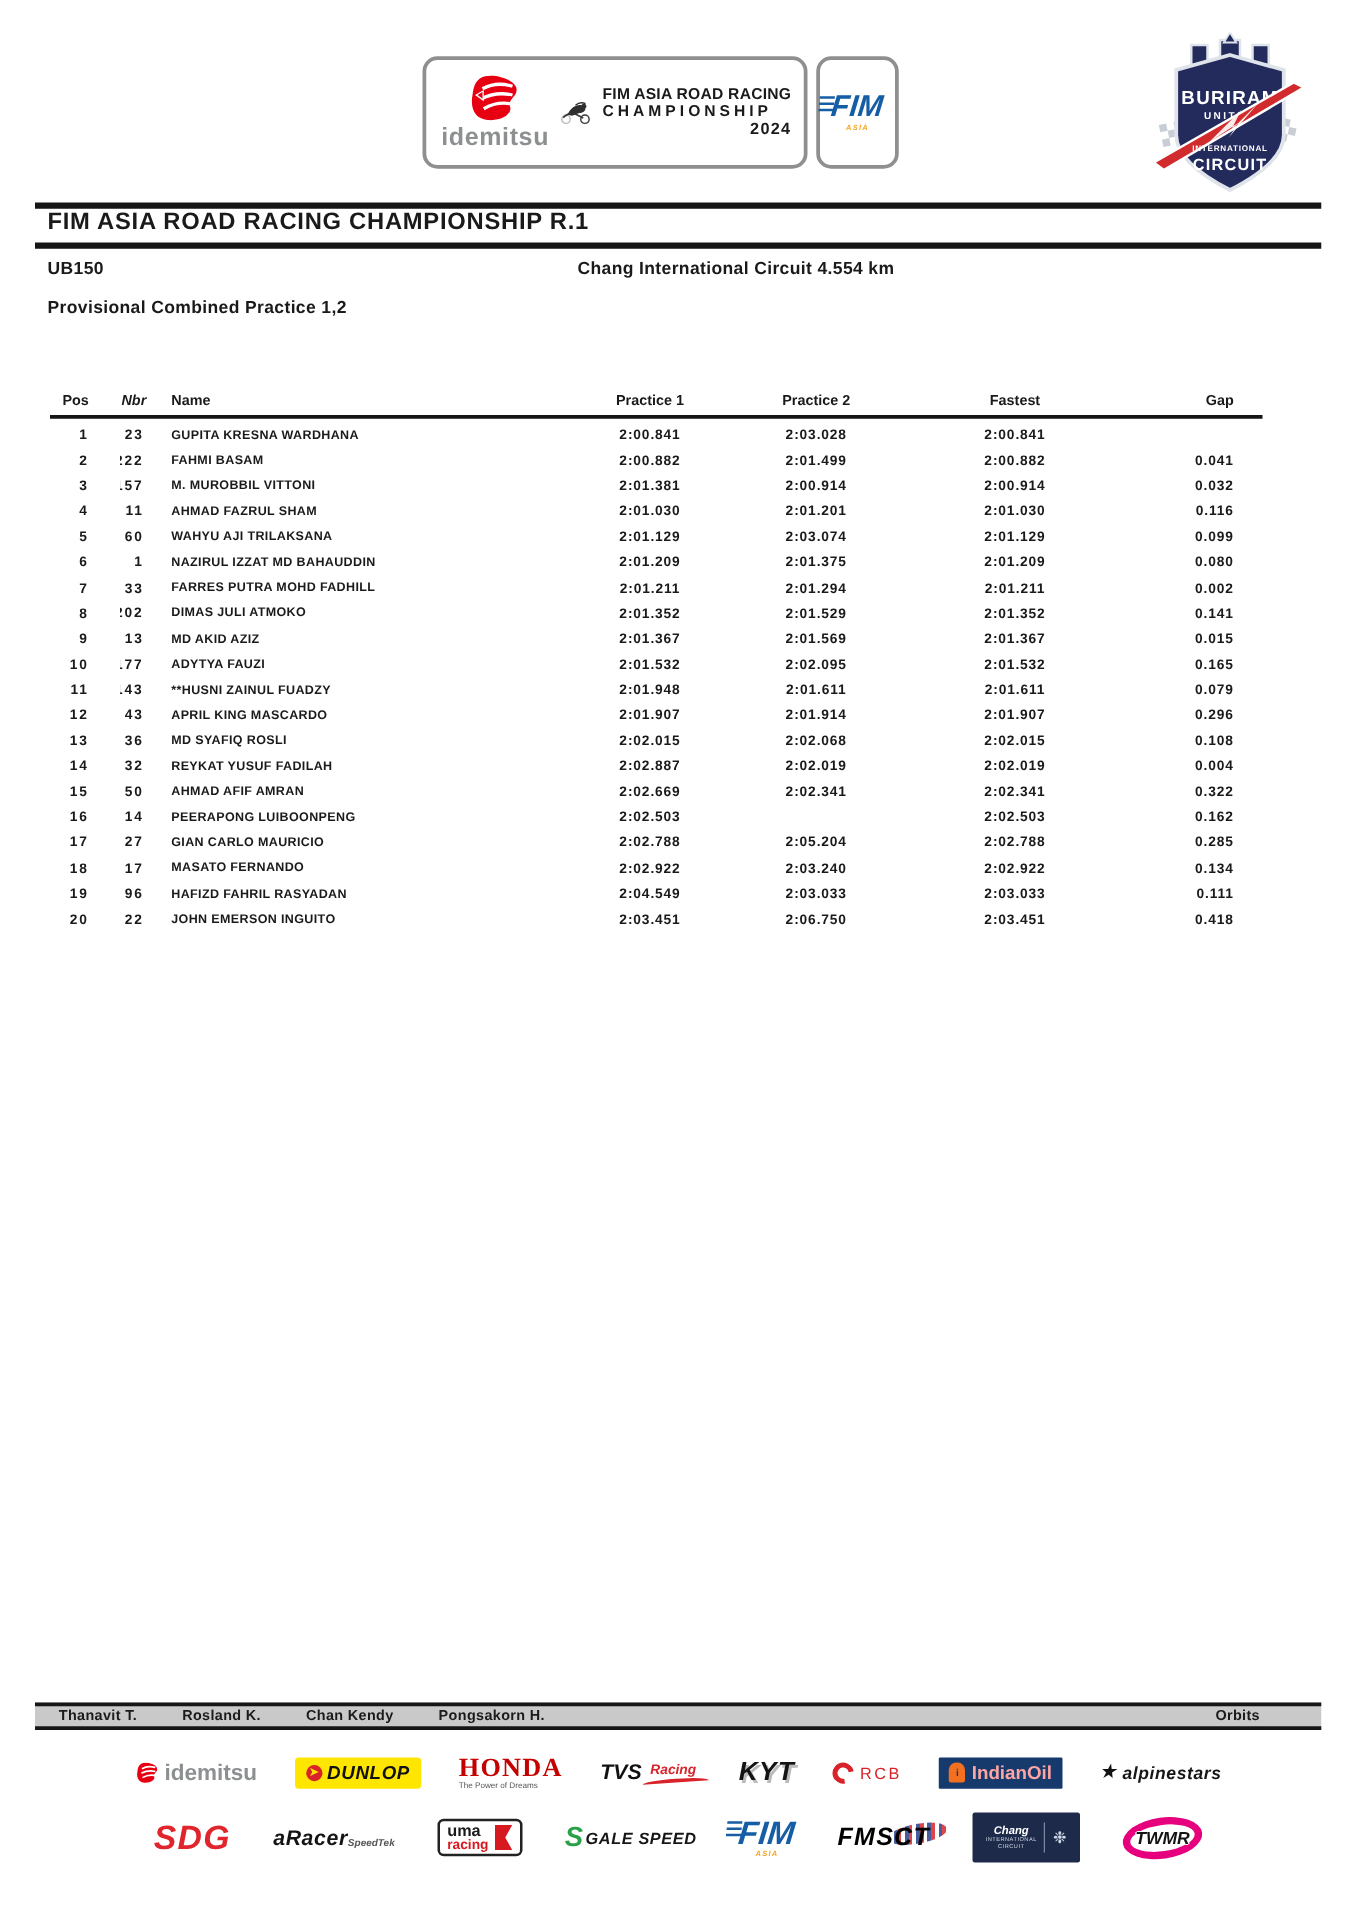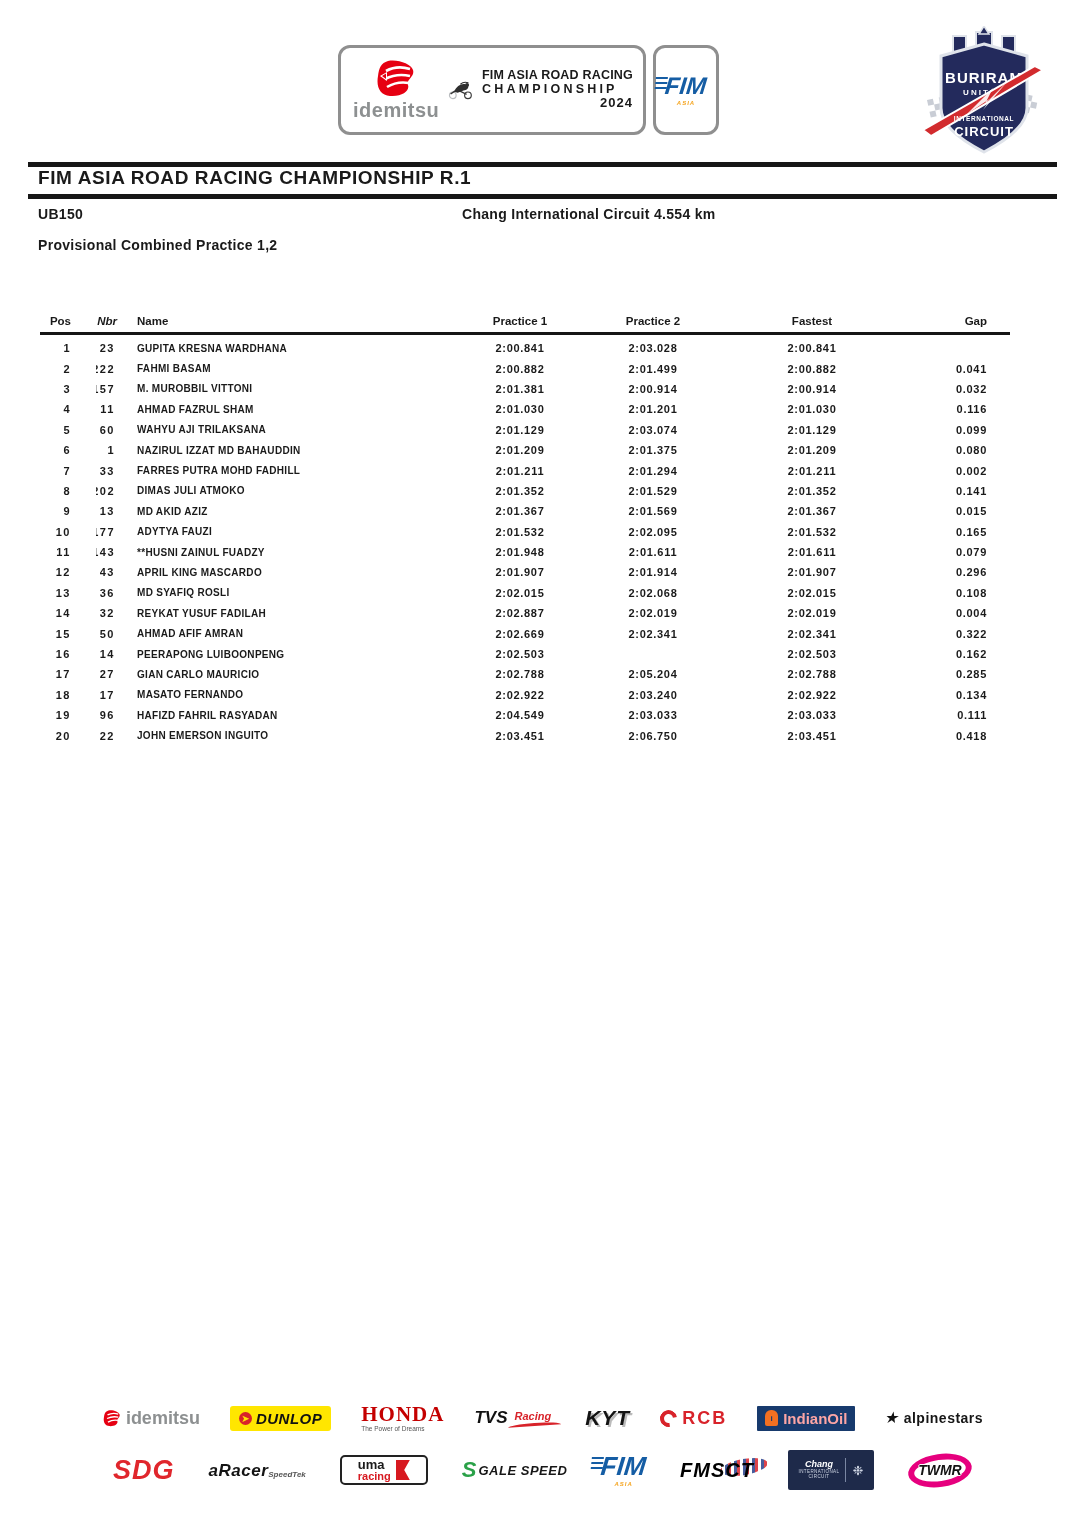--- a/index.html
+++ b/index.html
@@ -88,38 +88,38 @@
 
   .sp-tvs { gap:3px; }
   .sp-tvs .wm { font-size:17px; font-weight:900; font-style:italic; color:#111; }
   .tvs-racing { position:relative; font-size:11px; font-weight:bold; font-style:italic; color:#d8232a; padding:0 4px 4px 4px; }
   .tvs-racing::after { content:""; position:absolute; left:-2px; right:-6px; bottom:0; height:3px; background:#d8232a; border-radius:50% / 100% 100% 0 0; transform:rotate(-4deg); }
 
   .sp-kyt .wm { font-size:21px; font-weight:900; font-style:italic; color:#141414; letter-spacing:1px; text-shadow:2px 2px 0 #bbb; }
 
   .sp-rcb { gap:5px; }
   .rcb-swirl { width:17px; height:17px; border:4px solid #d8232a; border-radius:50%; border-right-color:transparent; transform:rotate(35deg); }
-  .sp-rcb .wm { font-size:18px; font-weight:700; color:#d8232a; letter-spacing:2px; }
+  .sp-rcb .wm { font-size:13px; font-weight:400; color:#d8232a; letter-spacing:2px; }
 
   .sp-indianoil { background:#173a6d; padding:4px 8px; gap:5px; border-radius:1px; }
   .io-mark { width:13px; height:16px; background:#f37021; border-radius:6px 6px 2px 2px; display:flex; align-items:center; justify-content:center; color:#173a6d; font-size:8px; font-weight:900; }
   .sp-indianoil .wm { color:#fca5a5; font-size:15px; font-weight:bold; }
 
   .sp-alpinestars { gap:4px; }
   .astar { color:#111; font-size:16px; line-height:1; transform:skewX(-12deg); }
-  .sp-alpinestars .wm { font-size:14px; font-weight:900; color:#161616; letter-spacing:0.5px; }
+  .sp-alpinestars .wm { font-size:14px; font-weight:900; font-style:italic; color:#161616; letter-spacing:0.5px; }
 
   .sp-sdg .wm { font-size:27px; font-weight:900; font-style:italic; color:#e0262c; letter-spacing:1px; }
 
   .sp-aracer { align-items:flex-start; line-height:1; }
   .sp-aracer .wm { font-size:17px; font-weight:900; font-style:italic; color:#141414; letter-spacing:0.5px; }
   .aracer-bar { width:100%; height:3px; background:linear-gradient(90deg,#2e9cd6 0 55%, #d8232a 55% 100%); margin:1px 0; }
   .sp-aracer .tag { font-size:8px; font-weight:bold; font-style:italic; color:#555; align-self:flex-end; }
 
-  .sp-uma { border:2.5px solid #222; border-radius:5px; padding:2px 16px; gap:5px; background:#fff; }
+  .sp-uma { border:2.5px solid #222; border-radius:5px; padding:2px 6px; gap:5px; background:#fff; }
   .uma-txt { display:flex; flex-direction:column; line-height:0.95; }
   .uma-txt .l1 { font-size:13px; font-weight:900; color:#1a1a1a; }
   .uma-txt .l2 { font-size:11px; font-weight:900; color:#d71920; }
   .uma-flag { width:14px; height:20px; background:#d71920; clip-path:polygon(0 0,100% 0,60% 50%,100% 100%,0 100%); }
 
   .sp-galespeed { gap:2px; }
   .gs-s { font-size:22px; font-weight:900; font-style:italic; color:#2aa148; line-height:1; }
   .sp-galespeed .wm { font-size:13px; font-weight:900; font-style:italic; color:#161616; letter-spacing:0.5px; }
 
   .sp-fim { flex-direction:column; }
@@ -453,20 +453,28 @@
           </div>
           <div class="c name">JOHN EMERSON INGUITO</div>
           <div class="c time">2:03.451</div>
           <div class="c time">2:06.750</div>
           <div class="c time">2:03.451</div>
           <div class="c gap">0.418</div>
         </div>
       </div>
   </div>
 
+  <div class="officials">
+    <span>Thanavit T.</span>
+    <span>Rosland K.</span>
+    <span>Chan Kendy</span>
+    <span>Pongsakorn H.</span>
+    <span class="spacer"></span>
+    <span>Orbits</span>
+  </div>
 
   <div class="sponsor-row row-1">
     <div class="sp sp-idemitsu">
       <svg width="20" height="17" viewBox="0 0 40 38">
         <path d="M12,1 C22,-1 35,4 37,10 C39,17 30,19 32,25 C34,31 26,37 14,36 C4,35 0,27 2,16 C3,8 5,3 12,1 Z" fill="#e60012"></path>
         <path d="M10,11 Q21,5 34,9" stroke="#fff" stroke-width="3" fill="none"></path>
         <path d="M9,19 Q21,13 34,16" stroke="#fff" stroke-width="3" fill="none"></path>
         <path d="M11,27 Q21,21 33,23" stroke="#fff" stroke-width="3" fill="none"></path>
       </svg>
       <span class="id-text">idemitsu</span>

